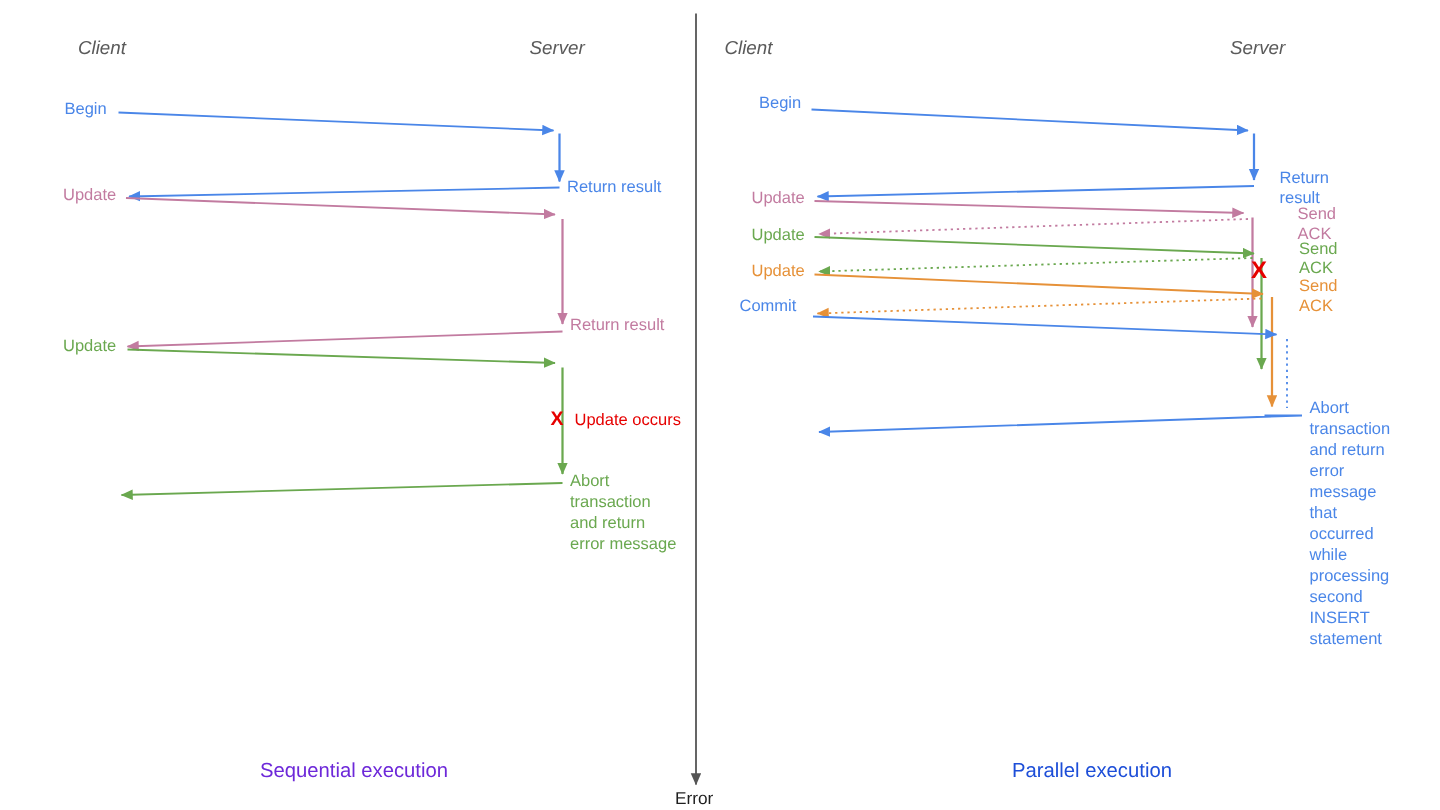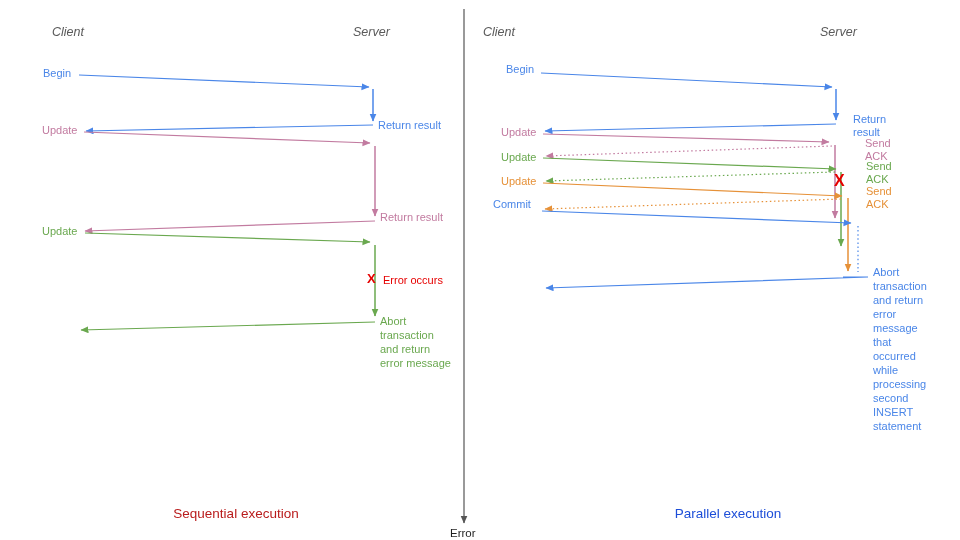--- a/index.html
+++ b/index.html
@@ -98,26 +98,26 @@
     </svg>
   <div id="labels-layer">
       <span class="lbl" style="left: 52px; top: 26px; color: rgb(90, 90, 90); font-size: 12.5px; font-style: italic;">Client</span>
       <span class="lbl" style="left: 353px; top: 26px; color: rgb(90, 90, 90); font-size: 12.5px; font-style: italic;">Server</span>
       <span class="lbl" style="left: 43px; top: 67px; color: rgb(74, 134, 232);">Begin</span>
       <span class="lbl" style="left: 378px; top: 119px; color: rgb(74, 134, 232);">Return result</span>
       <span class="lbl" style="left: 42px; top: 124px; color: rgb(194, 123, 160);">Update</span>
       <span class="lbl" style="left: 380px; top: 211px; color: rgb(194, 123, 160);">Return result</span>
       <span class="lbl" style="left: 42px; top: 225px; color: rgb(106, 168, 79);">Update</span>
       <span class="lbl" style="left: 367px; top: 272px; color: rgb(230, 0, 0); font-size: 13px; font-weight: 700;">X</span>
-      <span class="lbl" style="left: 383px; top: 274px; color: rgb(230, 0, 0);">Error occurs</span>
+      <span class="lbl" style="left: 383px; top: 274px; color: rgb(230, 0, 0);">Update occurs</span>
       <span class="lbl" style="left: 380px; top: 314px; color: rgb(106, 168, 79); line-height: 14px;">Abort
 transaction
 and return
 error message</span>
-      <span class="lbl centered" style="left: 236px; top: 507px; color: #b91c1c; font-size: 13.5px;">Sequential execution</span>
+      <span class="lbl centered" style="left: 236px; top: 507px; color: #6d28d9; font-size: 13.5px;">Sequential execution</span>
       <span class="lbl" style="left: 483px; top: 26px; color: rgb(90, 90, 90); font-size: 12.5px; font-style: italic;">Client</span>
       <span class="lbl" style="left: 820px; top: 26px; color: rgb(90, 90, 90); font-size: 12.5px; font-style: italic;">Server</span>
       <span class="lbl" style="left: 506px; top: 63px; color: rgb(74, 134, 232);">Begin</span>
       <span class="lbl" style="left: 853px; top: 113px; color: rgb(74, 134, 232);">Return result</span>
       <span class="lbl" style="left: 501px; top: 126px; color: rgb(194, 123, 160);">Update</span>
       <span class="lbl" style="left: 865px; top: 137px; color: rgb(194, 123, 160);">Send ACK</span>
       <span class="lbl" style="left: 501px; top: 151px; color: rgb(106, 168, 79);">Update</span>
       <span class="lbl" style="left: 866px; top: 160px; color: rgb(106, 168, 79);">Send ACK</span>
       <span class="lbl" style="left: 501px; top: 175px; color: rgb(230, 145, 56);">Update</span>
       <span class="lbl" style="left: 866px; top: 185px; color: rgb(230, 145, 56);">Send ACK</span>

